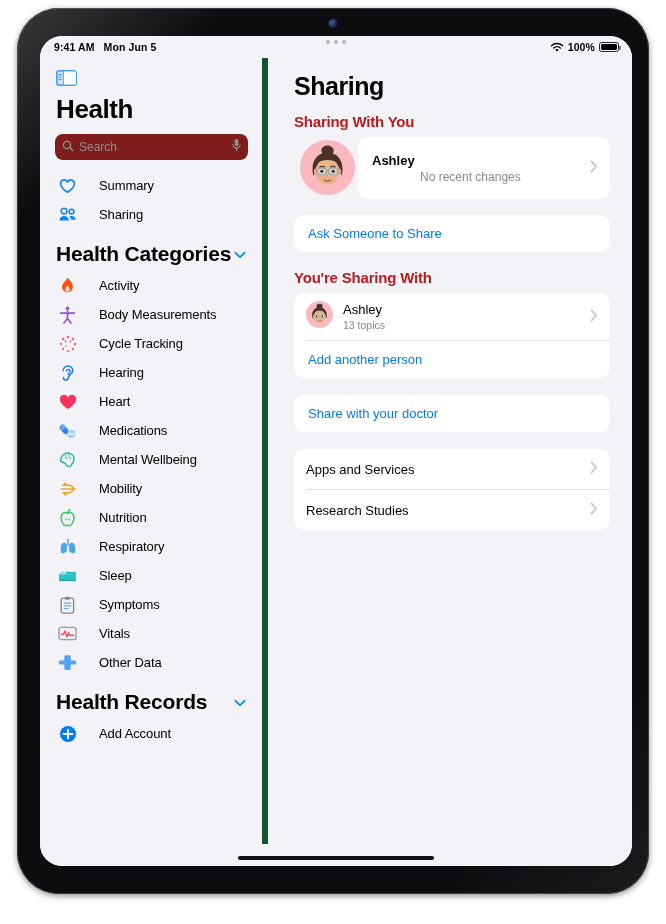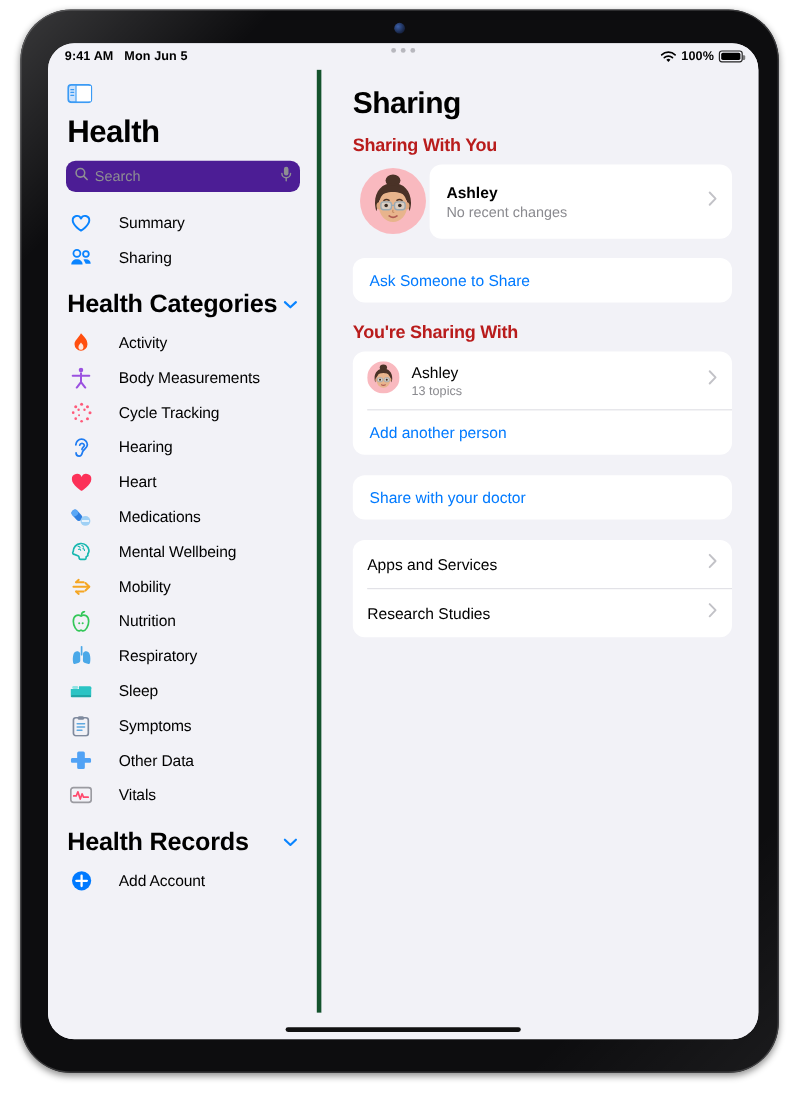--- a/index.html
+++ b/index.html
@@ -77,35 +77,35 @@
   }
   #multitask i { width: 4px; height: 4px; border-radius: 50%; background: #b8b8be; display: block; }
 
   
   #split { flex: 1; display: flex; min-height: 0; background: #f2f2f7; }
 
   
   #sidebar {
     width: 228px; flex: 0 0 228px;
     background: #f2f2f7;
-    border-right: 4px solid #14532d;
+    border-right: 6px solid #14532d;
     padding: 6px 0 0 0;
     overflow: hidden;
   }
   #sb-toggle-row { padding: 6px 0 2px 16px; }
   .sidebar-toggle-icon { display: block; cursor: pointer; }
   #app-title {
     font-size: 26px; font-weight: bold; color: #000;
     padding: 6px 0 9px 16px; letter-spacing: -.4px;
   }
 
   
   #search-wrap { padding: 0 14px 11px 15px; }
   #search-field {
-    height: 26px; background: #4c1d95; border-radius: 8px;
+    height: 26px; background: #7f1d1d; border-radius: 8px;
     display: flex; align-items: center; gap: 5px;
     padding: 0 6px 0 7px;
   }
   #search-placeholder { flex: 1; font-size: 12px; color: #8e8e93; }
 
   .nav-list { list-style: none; }
   .nav-item {
     display: flex; align-items: center; gap: 22px;
     padding: 5px 14px 5px 18px;
     cursor: pointer;
@@ -142,21 +142,21 @@
   }
   #swy-card {
     position: absolute; left: 64px; right: 0; top: 0; bottom: 0;
     background: #fff; border-radius: 10px;
     display: flex; align-items: center;
     padding: 0 12px 0 14px;
   }
   .avatar-lg { position: absolute; left: 6px; top: 3px; width: 55px; height: 55px; }
   .row-texts { display: flex; flex-direction: column; gap: 2px; }
   .row-title-b { font-size: 13px; font-weight: bold; color: #000; }
-  .row-sub { font-size: 12px; color: #8a8a8f; }
+  .row-sub { font-size: 12px; color: #8a8a8f; margin-left: 48px; }
 
   .link-row {
     padding: 11px 14px; font-size: 13px; color: #007aff; cursor: pointer;
   }
 
   .list-row {
     display: flex; align-items: center; gap: 10px;
     padding: 8px 12px 8px 12px; min-height: 40px; cursor: pointer;
   }
   .list-row .lr-label { font-size: 13px; color: #000; }
@@ -421,34 +421,34 @@
                   <path d="M4.3 7.1h6.2"></path>
                     <path d="M4.3 9.8h6.2"></path>
                     <path d="M4.3 12.5h4"></path>
                 </g>
               </svg>
             </span>
             <span class="nav-label">Symptoms</span>
           </li>
           <li class="nav-item">
             <span class="nav-icon">
-              <svg width="17" height="17" viewBox="0 0 17 17">
-                <path d="M6.6 1.3h3.8a1.3 1.3 0 0 1 1.3 1.3v4h4a1.3 1.3 0 0 1 1.3 1.3v1.4a1.3 1.3 0 0 1-1.3 1.3h-4v4a1.3 1.3 0 0 1-1.3 1.3H6.6a1.3 1.3 0 0 1-1.3-1.3v-4h-4A1.3 1.3 0 0 1 0 9.3V7.9a1.3 1.3 0 0 1 1.3-1.3h4v-4a1.3 1.3 0 0 1 1.3-1.3z" fill="#51a2f5"></path>
-              </svg>
-            </span>
-            <span class="nav-label">Other Data</span>
-          </li>
-          <li class="nav-item">
-            <span class="nav-icon">
               <svg width="19" height="15" viewBox="0 0 19 15">
                 <rect x="1" y="1.4" width="17" height="12.2" rx="2.2" fill="none" stroke="#9b9ba1" stroke-width="1.4"></rect>
                 <path d="M3.4 8.3h2.1L6.9 4.9l2 6 1.5-4.4 1.2 2.8h3.9" fill="none" stroke="#ff4a6e" stroke-width="1.4" stroke-linecap="round" stroke-linejoin="round"></path>
               </svg>
             </span>
             <span class="nav-label">Vitals</span>
+          </li>
+          <li class="nav-item">
+            <span class="nav-icon">
+              <svg width="17" height="17" viewBox="0 0 17 17">
+                <path d="M6.6 1.3h3.8a1.3 1.3 0 0 1 1.3 1.3v4h4a1.3 1.3 0 0 1 1.3 1.3v1.4a1.3 1.3 0 0 1-1.3 1.3h-4v4a1.3 1.3 0 0 1-1.3 1.3H6.6a1.3 1.3 0 0 1-1.3-1.3v-4h-4A1.3 1.3 0 0 1 0 9.3V7.9a1.3 1.3 0 0 1 1.3-1.3h4v-4a1.3 1.3 0 0 1 1.3-1.3z" fill="#51a2f5"></path>
+              </svg>
+            </span>
+            <span class="nav-label">Other Data</span>
           </li>
         </ul>
 
         <div class="section-header">
           <span class="sh-title">Health Records</span>
           <span class="sh-chevron">
             <svg width="12" height="8" viewBox="0 0 12 8">
                 <path d="M1.4 1.8 6 6.1l4.6-4.3" fill="none" stroke="#0a84ff" stroke-width="1.8" stroke-linecap="round" stroke-linejoin="round"></path>
               </svg>
           </span>

